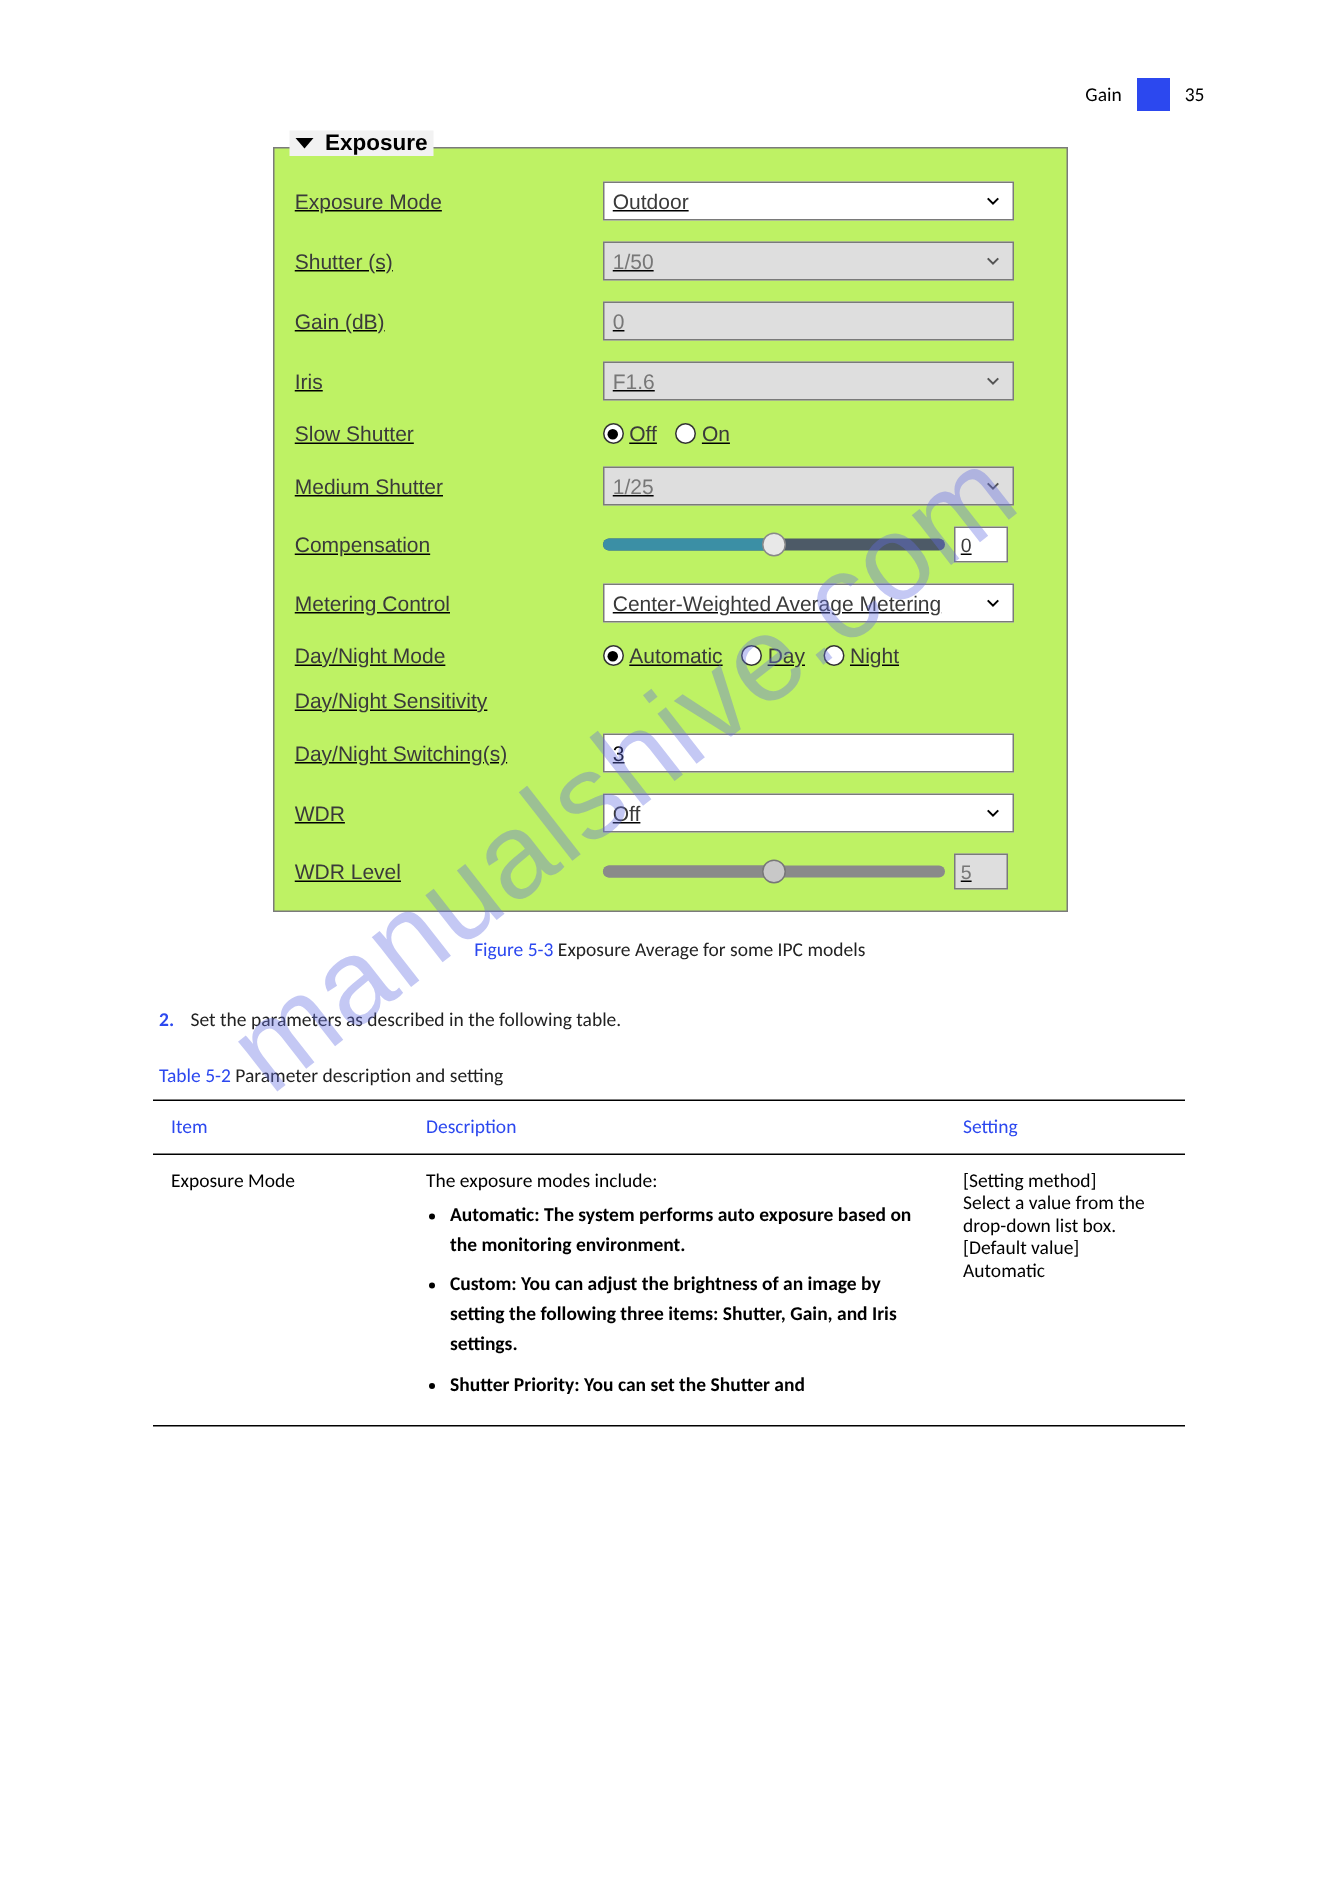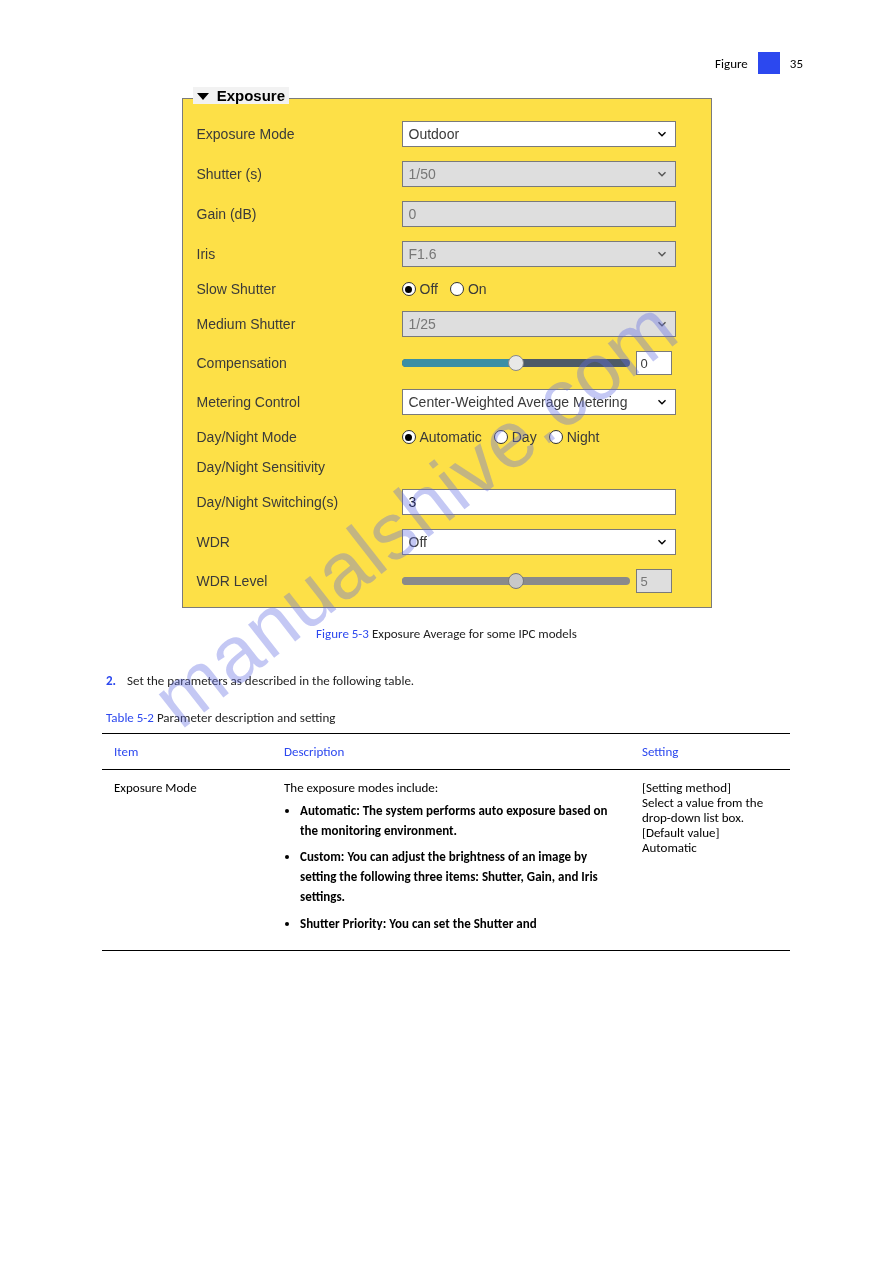--- a/index.html
+++ b/index.html
@@ -17,23 +17,24 @@
     display: flex; align-items: center; gap: 10px;
     font-size: 13px;
   }
   .topright .sq {
     width: 22px; height: 22px; background: #2c48ef;
   }
   .panel-wrap { display: flex; justify-content: center; margin-top: 40px; }
   .panel {
     width: 530px;
     border: 1px solid #7b7b7b;
-    background: #fde047;
+    background: #bef264;
     padding: 8px 14px 14px 14px;
     position: relative;
+    text-decoration: underline;
   }
   .panel .legend {
     position: absolute;
     top: -12px; left: 10px;
     background: #f2f2f2;
     padding: 0 4px;
     font-weight: bold;
     font-size: 15px;
     font-family: "Segoe UI", Tahoma, Arial, sans-serif;
   }
@@ -140,21 +141,21 @@
     pointer-events: none;
     letter-spacing: 1px;
   }
 </style>
 </head>
 <body>
 
 <div class="page">
 
   <div class="topright">
-    <span>Figure</span>
+    <span>Gain</span>
     <span class="sq"></span>
     <span>35</span>
   </div>
 
   <div class="panel-wrap">
     <div class="panel">
       <div class="legend">
         <span class="tri"></span>
         <span>Exposure</span>
       </div>

